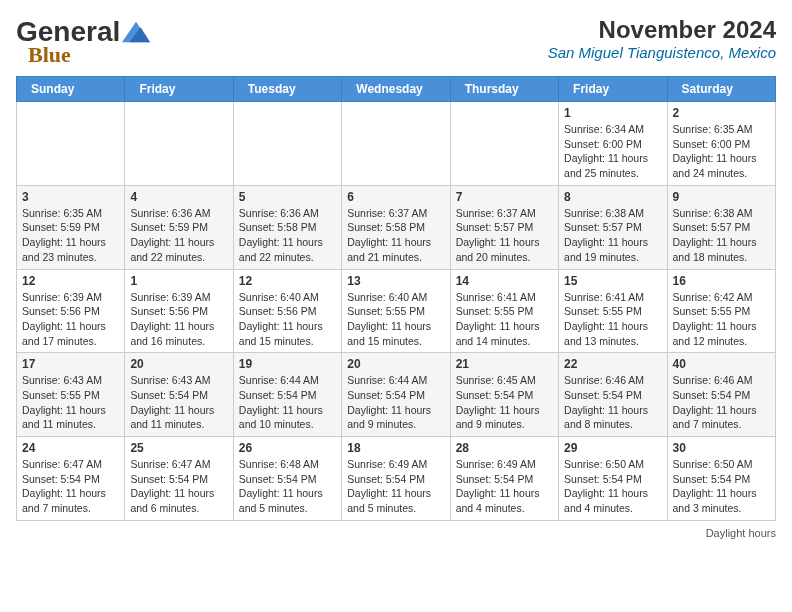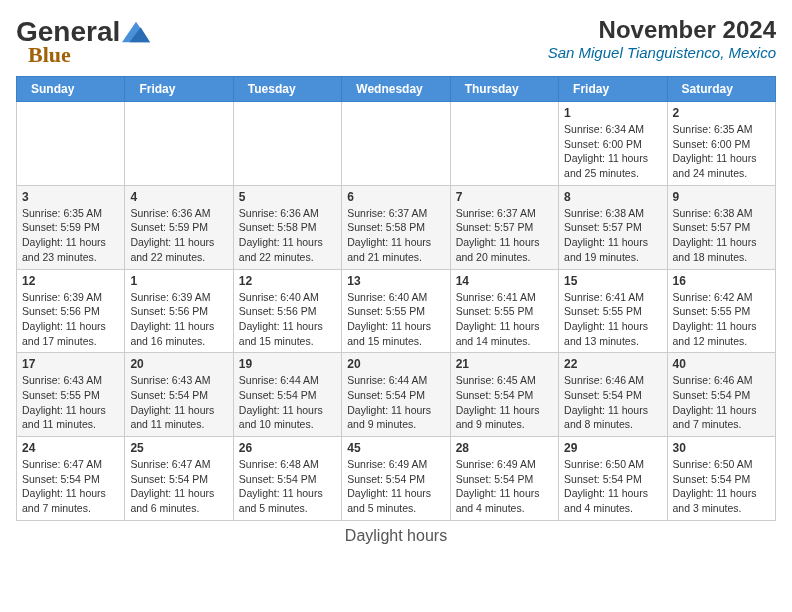--- a/index.html
+++ b/index.html
@@ -81,23 +81,23 @@
     .day-info {
       color: #333;
       font-size: 10.5px;
       line-height: 1.4;
     }
     .empty {
       background: #fff !important;
     }
     .footer {
       margin-top: 6px;
-      font-size: 16px;
+      font-size: 11px;
       color: #555;
-      text-align: center;
+      text-align: right;
     }
   </style>
 </head>
 <body>
 
 <div class="header">
   <div class="logo">
     <div class="logo-text">
       <span class="logo-general">General</span>
       <svg class="logo-icon" viewBox="0 0 30 22" xmlns="http://www.w3.org/2000/svg">
@@ -290,21 +290,21 @@
 Sunset: 5:54 PM
 Daylight: 11 hours and 6 minutes.</div>
         </td>
         <td>
           <span class="day-number">26</span>
           <div class="day-info">Sunrise: 6:48 AM
 Sunset: 5:54 PM
 Daylight: 11 hours and 5 minutes.</div>
         </td>
         <td>
-          <span class="day-number">45</span>
+          <span class="day-number">18</span>
           <div class="day-info">Sunrise: 6:49 AM
 Sunset: 5:54 PM
 Daylight: 11 hours and 5 minutes.</div>
         </td>
         <td>
           <span class="day-number">28</span>
           <div class="day-info">Sunrise: 6:49 AM
 Sunset: 5:54 PM
 Daylight: 11 hours and 4 minutes.</div>
         </td>

